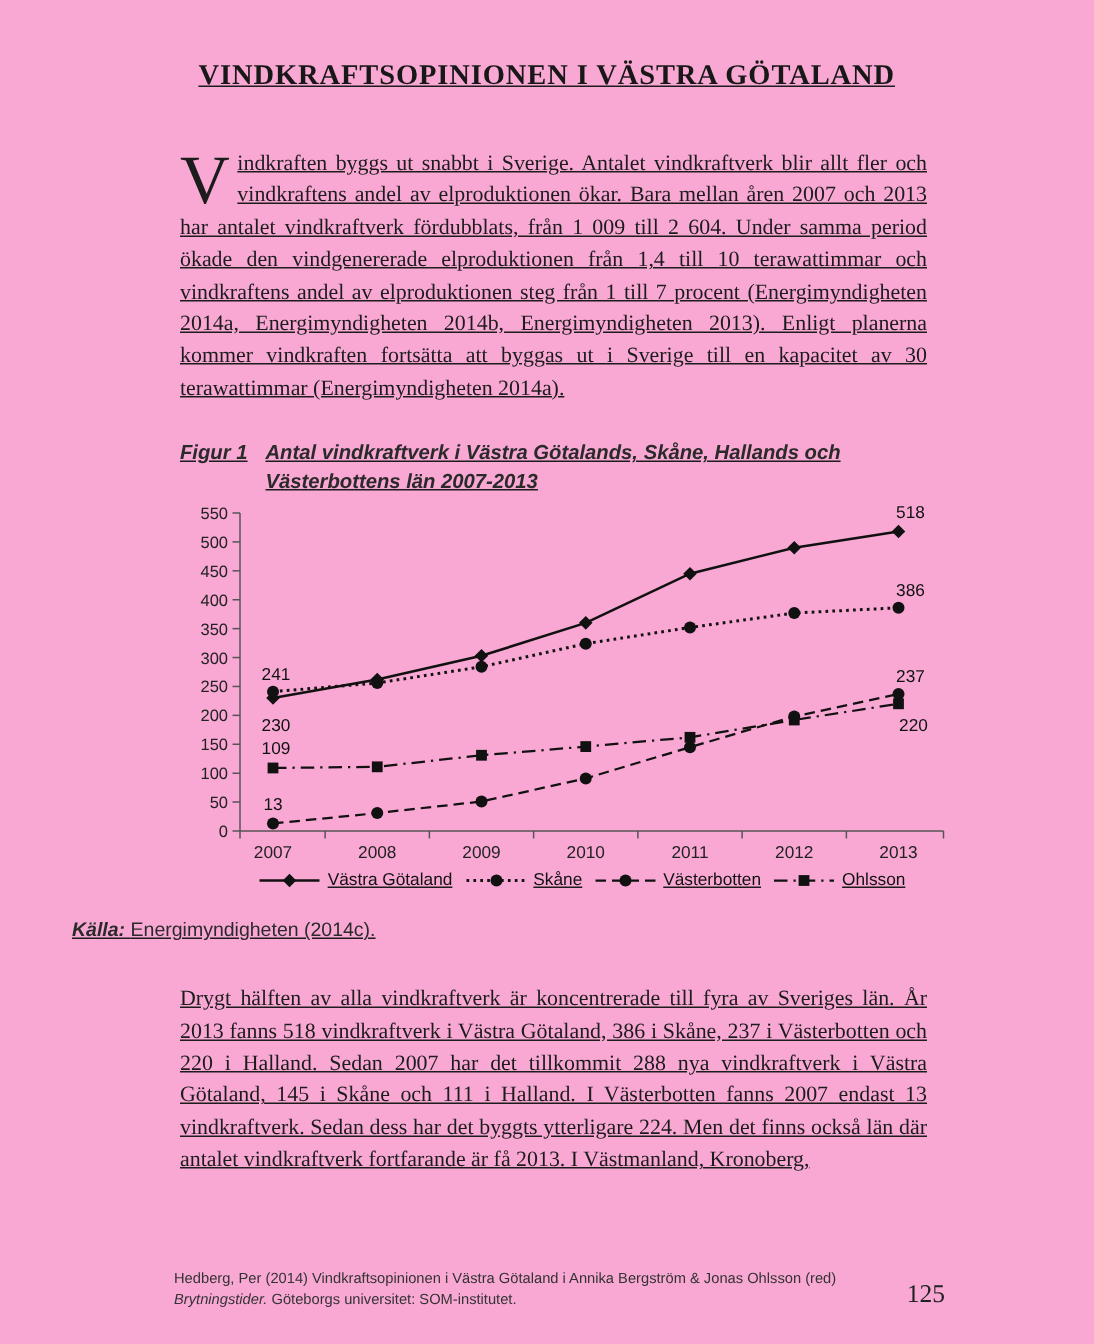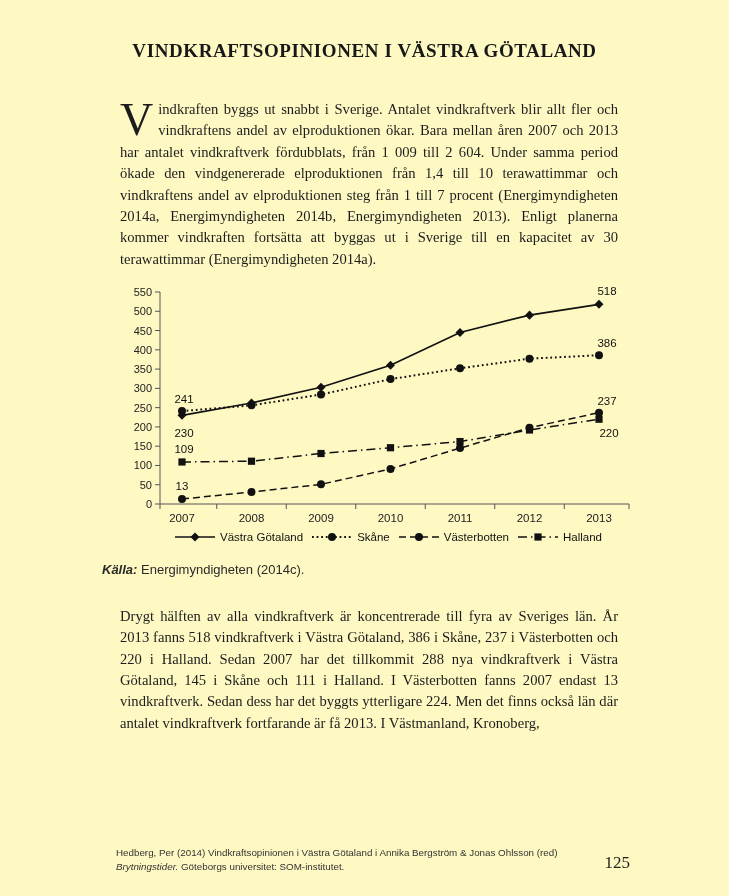--- a/index.html
+++ b/index.html
@@ -1,23 +1,24 @@
 <!DOCTYPE html>
 <html><head>
 <meta charset="utf-8">
 <style>
   html,body{margin:0;padding:0;background:#888;}
   .page{
     position:relative;
     width:729px;height:896px;
-    background:#fef9c3;
+    background:#f9a8d4;
     margin:0 auto;
     overflow:hidden;
     color:#1c1c1c;
     box-sizing:border-box;
+    text-decoration:underline;
   }
   .doc-title{
     margin:40px 0 0 0;
     text-align:center;
     font-family:"Liberation Serif",serif;
     font-weight:bold;
     font-size:19px;
     letter-spacing:0.6px;
     color:#181818;
   }
@@ -72,21 +73,21 @@
     justify-content:center;
     align-items:center;
     gap:8px;
     margin-top:2px;
     font-family:"Liberation Sans",sans-serif;
     font-size:11.5px;
     color:#111;
   }
   .legend-item{display:flex;align-items:center;gap:4px;}
   .source-line{
-    margin-left:102px;
+    margin-left:48px;
     margin-top:19px;
     font-family:"Liberation Sans",sans-serif;
     font-size:13px;
     color:#2a2a2a;
   }
   .source-label{font-weight:bold;font-style:italic;}
   .para2{margin-top:29px;}
   .footer{
     position:absolute;
     left:116px;
@@ -112,20 +113,24 @@
 </head>
 <body>
 
 <div class="page">
 
   <h1 class="doc-title">VINDKRAFTSOPINIONEN I VÄSTRA GÖTALAND</h1>
 
   <div class="body-col">
     <p class="para para1"><span class="dropcap">V</span><span>indkraften byggs ut snabbt i Sverige. Antalet vindkraftverk blir allt fler och vindkraftens andel av elproduktionen ökar. Bara mellan åren 2007 och 2013 har antalet vindkraftverk fördubblats, från 1 009 till 2 604. Under samma period ökade den vindgenererade elproduktionen från 1,4 till 10 terawattimmar och vindkraftens andel av elproduktionen steg från 1 till 7 procent (Energimyndigheten 2014a, Energimyndigheten 2014b, Energimyndigheten 2013). Enligt planerna kommer vindkraften fortsätta att byggas ut i Sverige till en kapacitet av 30 terawattimmar (Energimyndigheten 2014a).</span></p>
 
+    <div class="fig-caption">
+      <div class="fig-label">Figur 1</div>
+      <div class="fig-text">Antal vindkraftverk i Västra Götalands, Skåne, Hallands och Västerbottens län 2007-2013</div>
+    </div>
   </div>
 
   <div class="chart-wrap">
     <svg id="chart-svg" class="chart-svg" width="520" height="244" viewBox="0 0 520 244">
         <g>
           <line x1="32" y1="7" x2="32" y2="219" stroke="#555555" stroke-width="1"></line>
           <line x1="27" y1="219" x2="32" y2="219" stroke="#555555" stroke-width="1"></line>
           <text x="24" y="223" text-anchor="end" fill="#222" font-family="&quot;Liberation Sans&quot;,sans-serif" font-size="11px">0</text>
           <line x1="27" y1="199.72727272727272" x2="32" y2="199.72727272727272" stroke="#555555" stroke-width="1"></line>
           <text x="24" y="203.72727272727272" text-anchor="end" fill="#222" font-family="&quot;Liberation Sans&quot;,sans-serif" font-size="11px">50</text>
@@ -237,21 +242,21 @@
             <line x1="1" y1="6" x2="41" y2="6" stroke="#111111" stroke-width="1.5" stroke-dasharray="7 4"></line>
             <circle cx="21" cy="6" r="4" fill="#111111"></circle>
           </svg>
           <span>Västerbotten</span>
         </span>
         <span class="legend-item">
           <svg width="42" height="12">
             <line x1="1" y1="6" x2="41" y2="6" stroke="#111111" stroke-width="1.5" stroke-dasharray="9 4 1.5 4"></line>
             <rect x="17.4" y="2.4" width="7.2" height="7.2" fill="#111111"></rect>
           </svg>
-          <span>Halland</span>
+          <span>Ohlsson</span>
         </span>
       </div>
   </div>
 
   <div class="source-line">
     <span class="source-label">Källa:</span>
     <span>Energimyndigheten (2014c).</span>
   </div>
 
   <div class="body-col">

